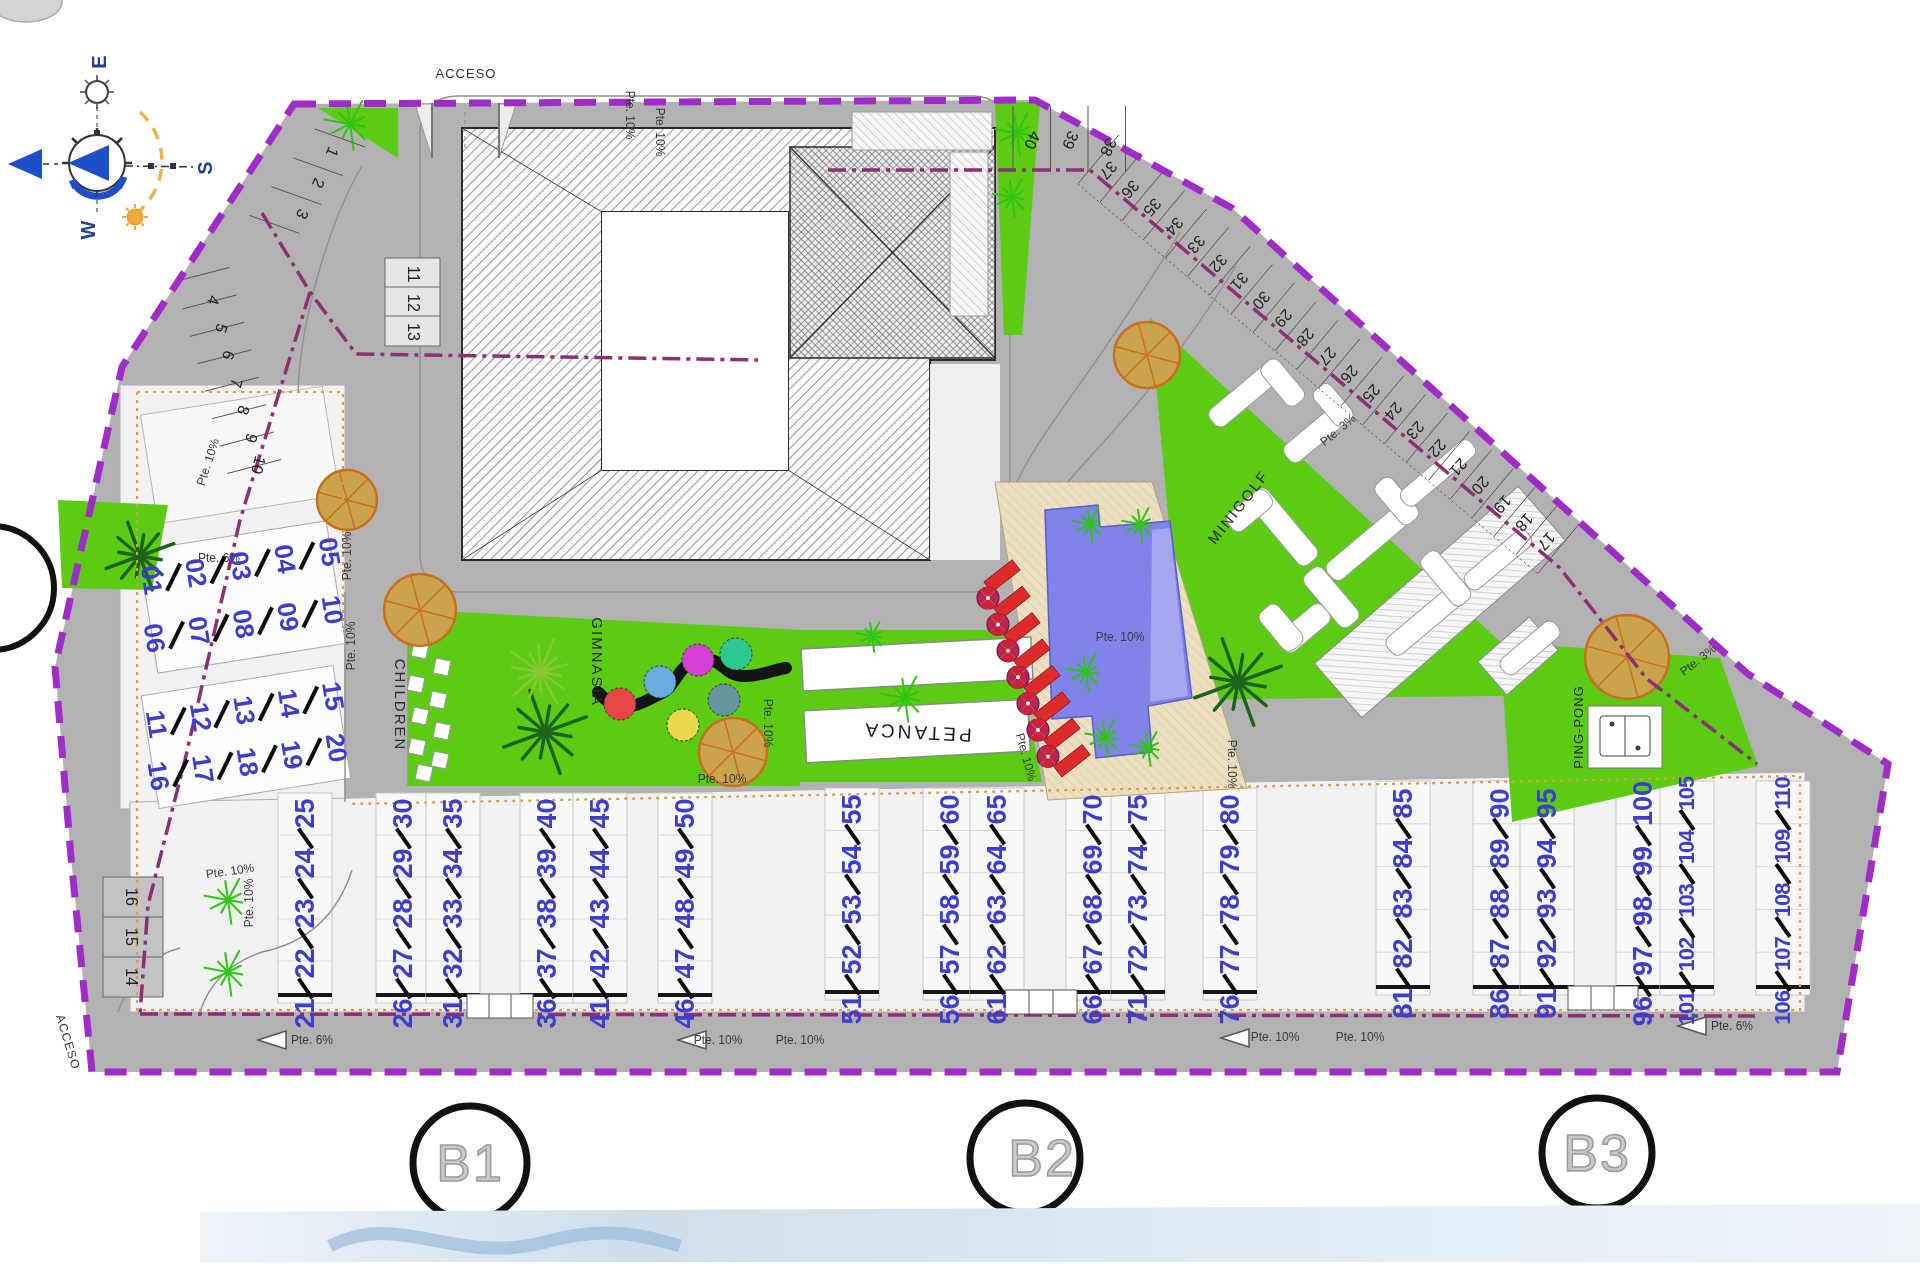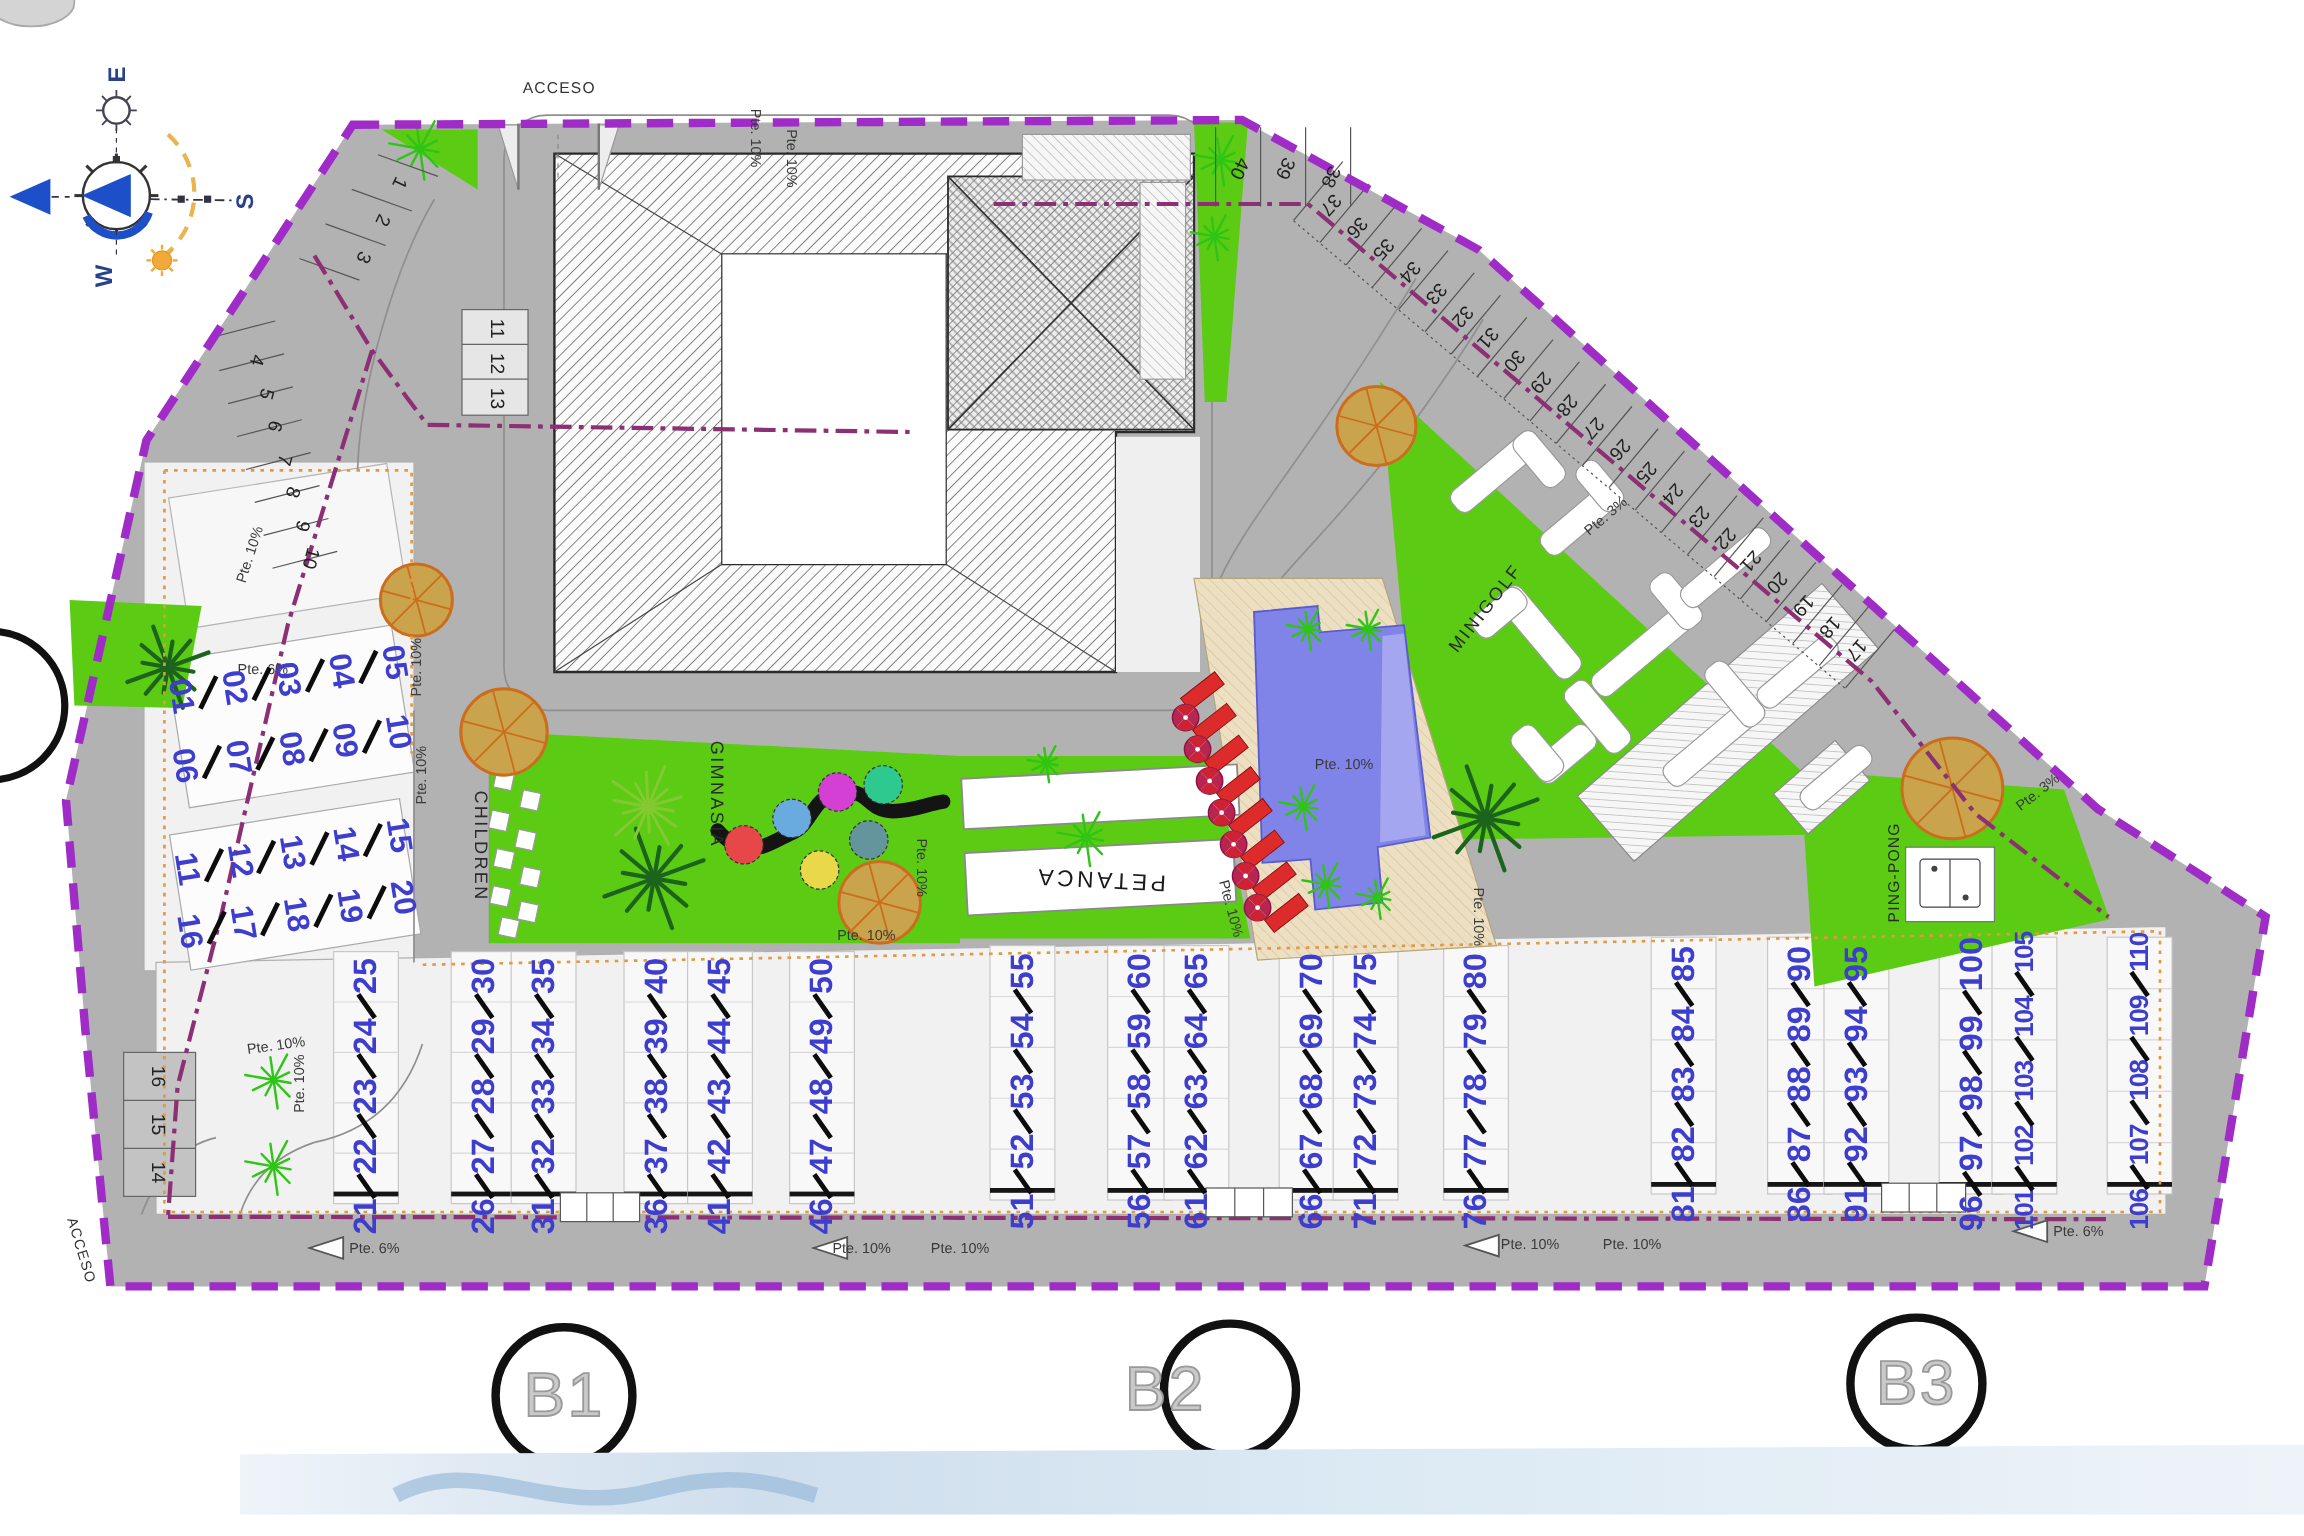--- a/index.html
+++ b/index.html
@@ -778,21 +778,21 @@
   <div class="lbl acceso" style="left:466px;top:73px;transform:translate(-50%,-50%);">ACCESO</div>
   <div class="lbl acceso" style="left:68px;top:1042px;transform:translate(-50%,-50%) rotate(73deg);font-size:12px;">ACCESO</div>
 
   <div class="lbl area-lbl" style="left:400px;top:705px;transform:translate(-50%,-50%) rotate(90deg);">CHILDREN</div>
   <div class="lbl area-lbl" style="left:597px;top:662px;transform:translate(-50%,-50%) rotate(90deg);">GIMNASIA</div>
   <div class="lbl petanca-lbl" style="left:917px;top:732px;transform:translate(-50%,-50%) rotate(183deg);">PETANCA</div>
   <div class="lbl area-lbl" style="left:1238px;top:507px;transform:translate(-50%,-50%) rotate(-52deg);">MINIGOLF</div>
   <div class="lbl area-lbl" style="left:1578px;top:727px;transform:translate(-50%,-50%) rotate(-90deg);font-size:13px;letter-spacing:1px;">PING-PONG</div>
 
   <div class="lbl bcircle-lbl" style="left:470px;top:1163px;transform:translate(-50%,-50%);">B1</div>
-  <div class="lbl bcircle-lbl" style="left:971px;top:1158px;transform:translate(-50%,-50%);">B2</div>
+  <div class="lbl bcircle-lbl" style="left:1042px;top:1158px;transform:translate(-50%,-50%);">B2</div>
   <div class="lbl bcircle-lbl" style="left:1597px;top:1153px;transform:translate(-50%,-50%);">B3</div>
 <div class="lbl slope" style="left: 630px; top: 115px; transform: translate(-50%, -50%) rotate(90deg);">Pte. 10%</div>
       <div class="lbl slope" style="left: 660px; top: 132px; transform: translate(-50%, -50%) rotate(90deg);">Pte. 10%</div>
       <div class="lbl slope" style="left: 347px; top: 556px; transform: translate(-50%, -50%) rotate(-90deg);">Pte. 10%</div>
       <div class="lbl slope" style="left: 351px; top: 646px; transform: translate(-50%, -50%) rotate(-90deg);">Pte. 10%</div>
       <div class="lbl slope" style="left: 219px; top: 558px; transform: translate(-50%, -50%) rotate(0deg);">Pte. 6%</div>
       <div class="lbl slope" style="left: 208px; top: 462px; transform: translate(-50%, -50%) rotate(-72deg);">Pte. 10%</div>
       <div class="lbl slope" style="left: 768px; top: 723px; transform: translate(-50%, -50%) rotate(90deg);">Pte. 10%</div>
       <div class="lbl slope" style="left: 722px; top: 779px; transform: translate(-50%, -50%) rotate(0deg);">Pte. 10%</div>
       <div class="lbl slope" style="left: 1120px; top: 637px; transform: translate(-50%, -50%) rotate(0deg);">Pte. 10%</div>

